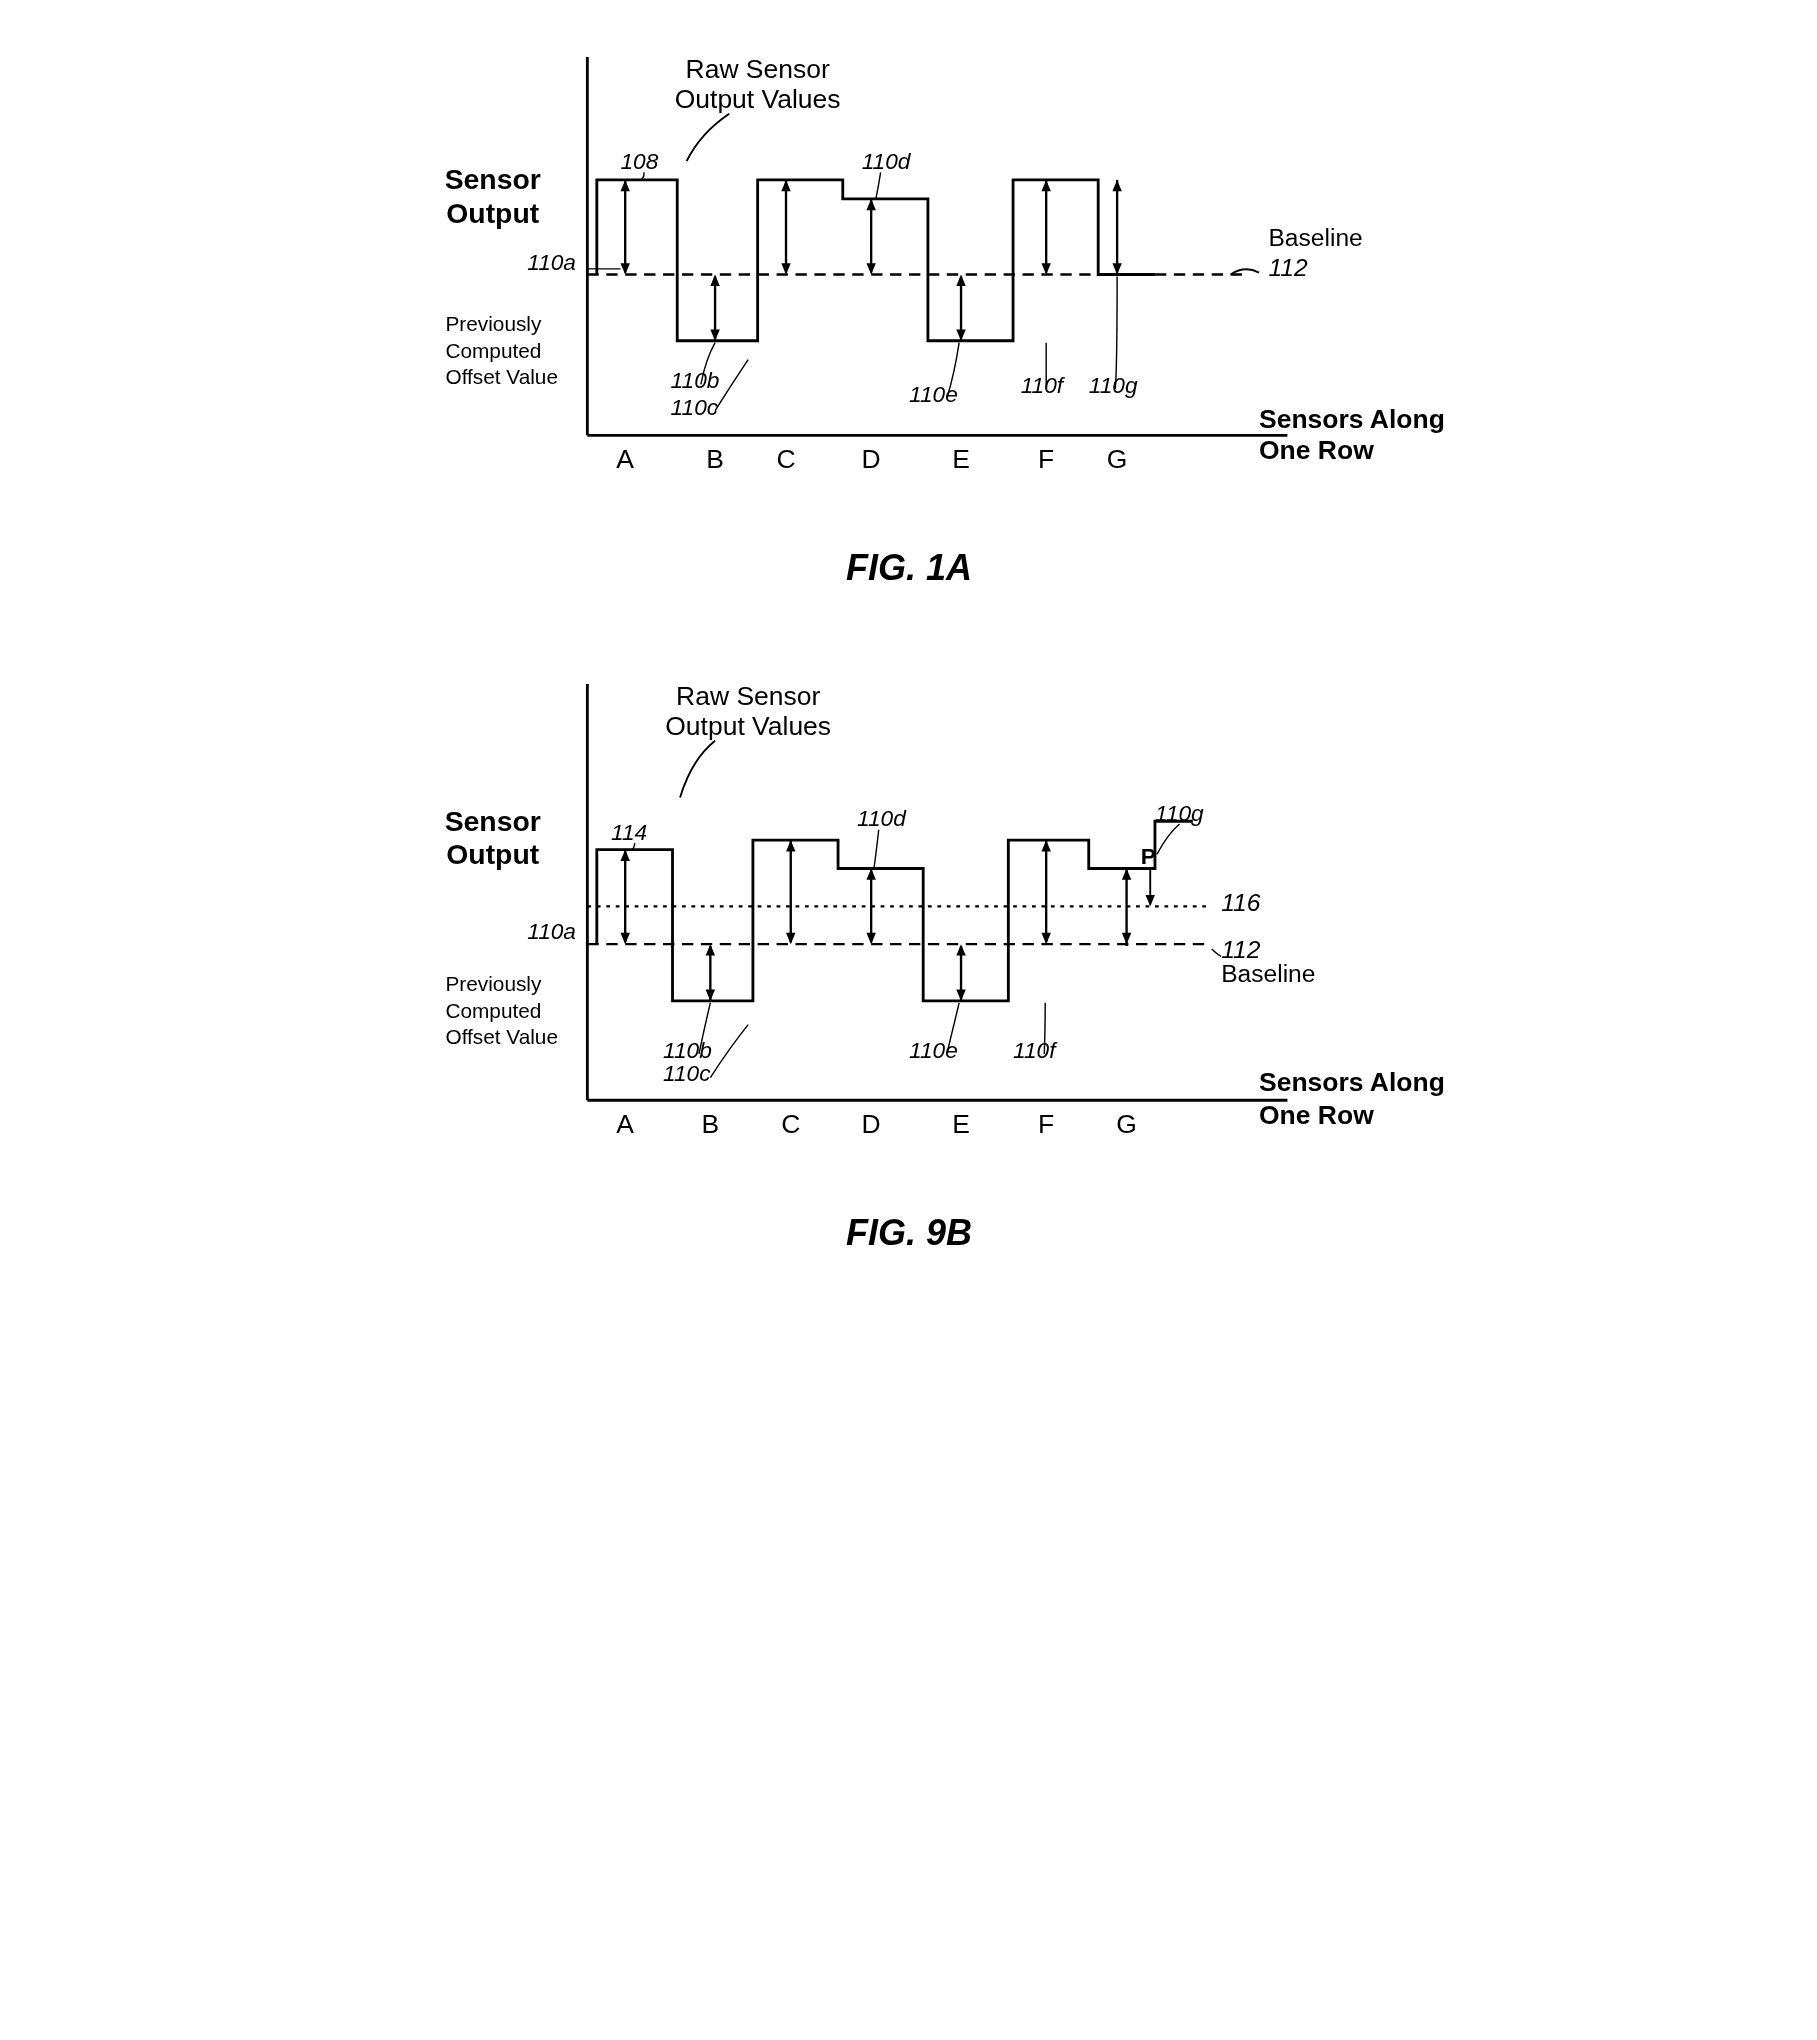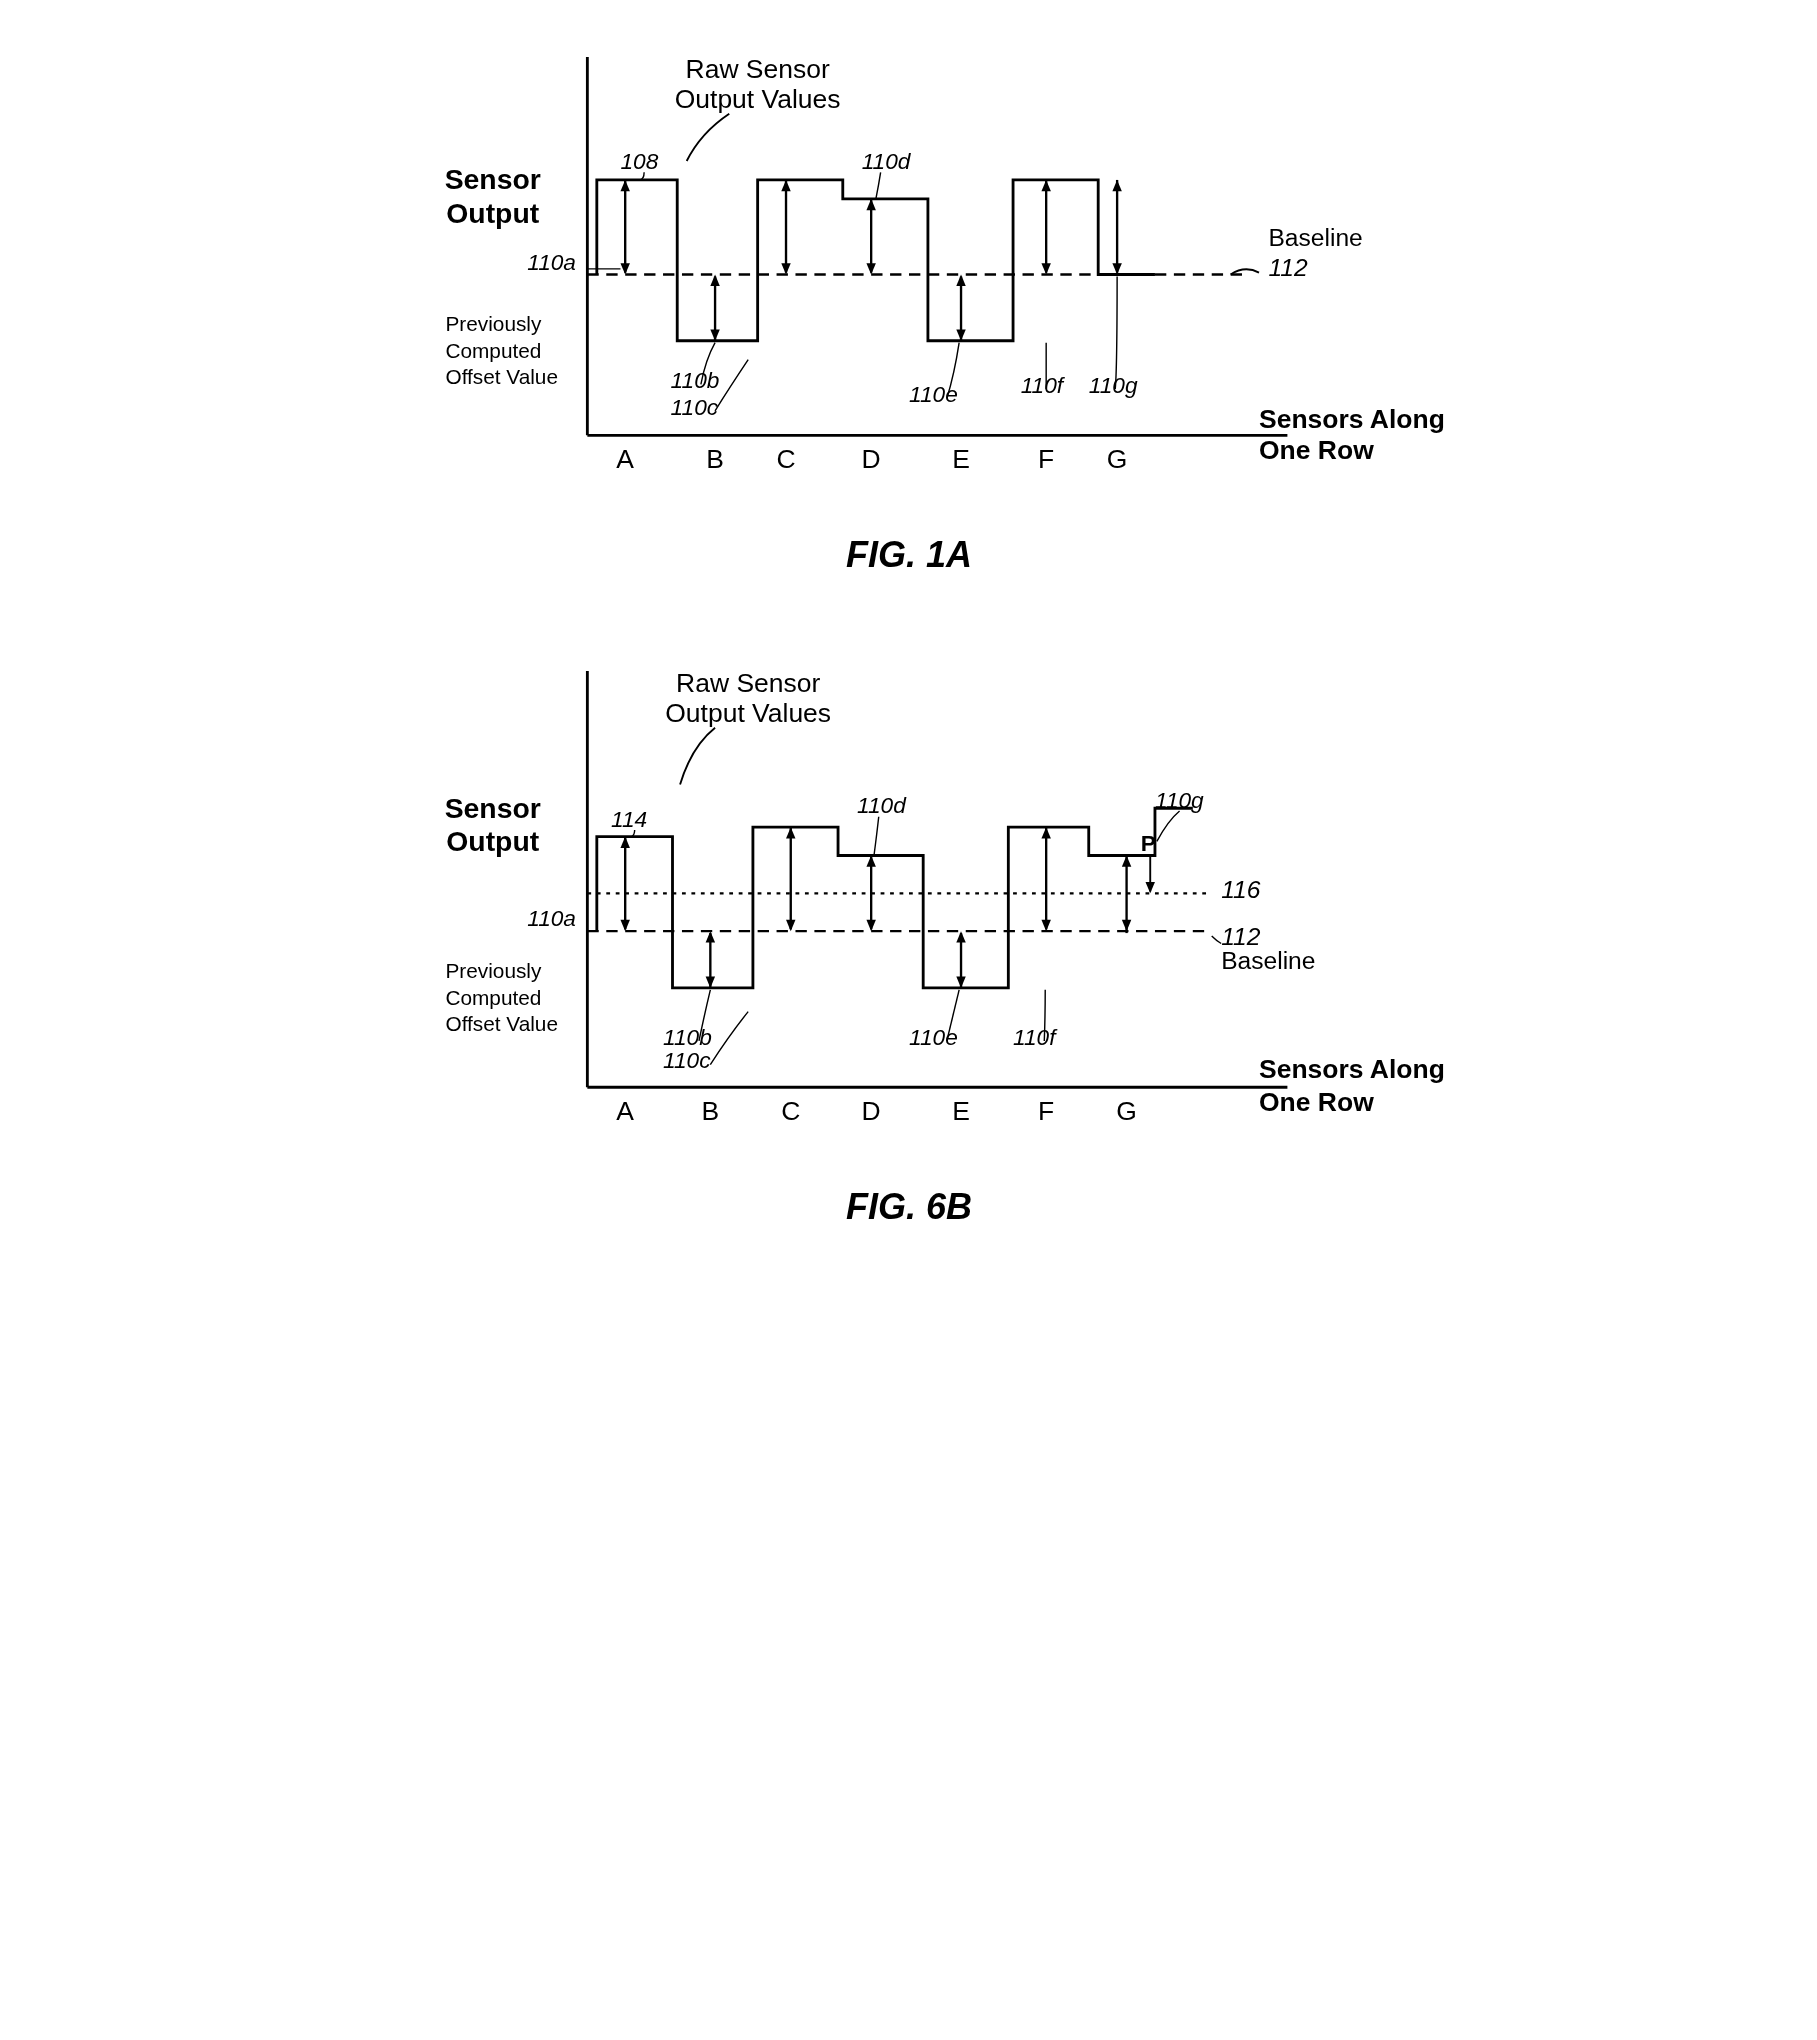--- a/index.html
+++ b/index.html
@@ -24,21 +24,21 @@
       width: 100%;
       display: flex;
       flex-direction: column;
       align-items: center;
       margin-bottom: 76px;
     }
     .fig-caption {
       font-size: 36px;
       font-style: italic;
       font-weight: bold;
-      margin-top: 4px;
+      margin-top: 17px;
       text-align: center;
     }
     svg {
       overflow: visible;
     }
   </style>
 </head>
 <body>
 
 <div class="figure-container">
@@ -263,17 +263,17 @@
       <text x="375" y="495" font-family="Arial" font-size="28" text-anchor="middle">C</text>
       <text x="460" y="495" font-family="Arial" font-size="28" text-anchor="middle">D</text>
       <text x="555" y="495" font-family="Arial" font-size="28" text-anchor="middle">E</text>
       <text x="645" y="495" font-family="Arial" font-size="28" text-anchor="middle">F</text>
       <text x="730" y="495" font-family="Arial" font-size="28" text-anchor="middle">G</text>
 
       <text x="870" y="450" font-family="Arial" font-size="28" font-weight="bold" text-anchor="start">Sensors Along</text>
       <text x="870" y="485" font-family="Arial" font-size="28" font-weight="bold" text-anchor="start">One Row</text>
     </svg>
 
-    <div class="fig-caption">FIG. 6B</div>
+    <div class="fig-caption">FIG. 9B</div>
   </div>
 
 </div>
 
 
 </body></html>

